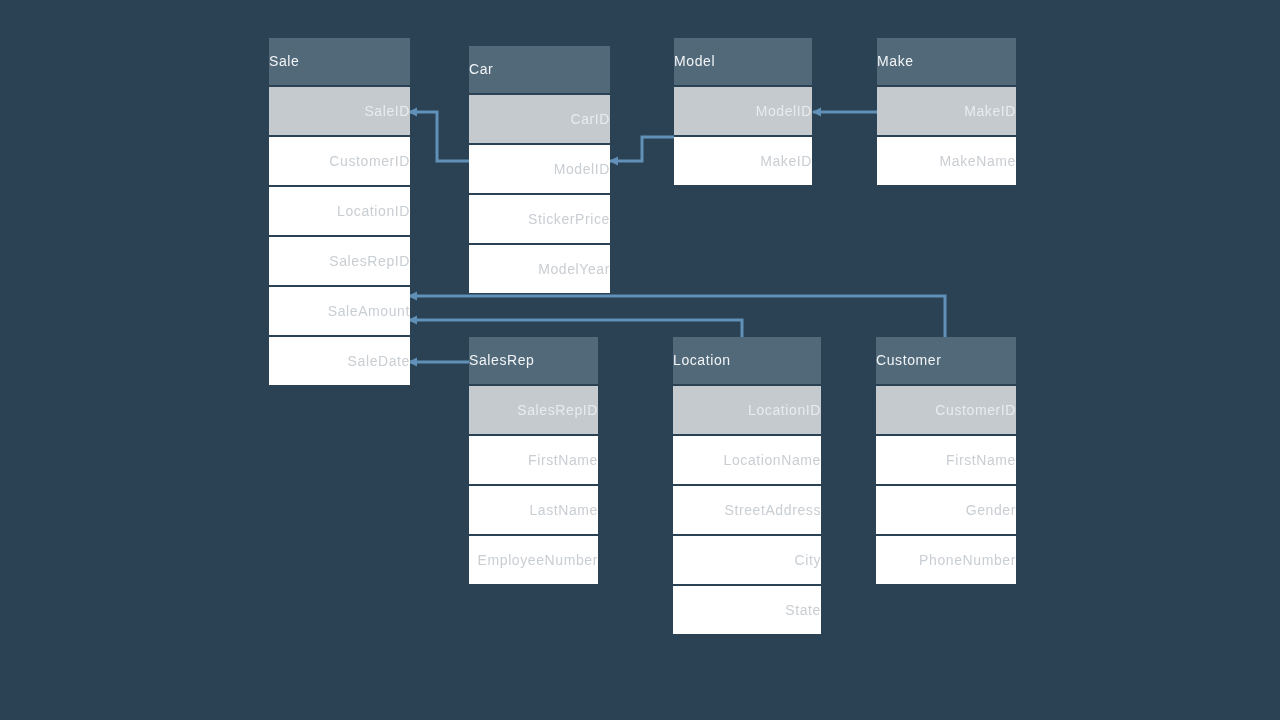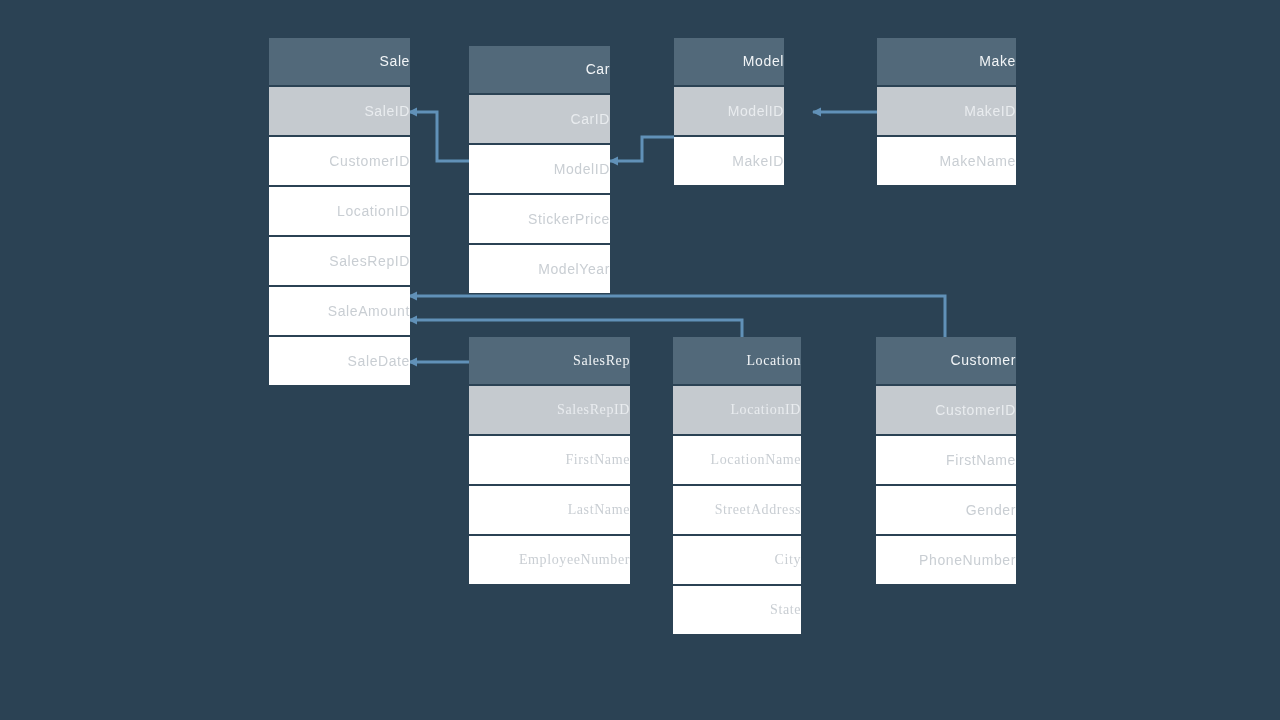--- a/index.html
+++ b/index.html
@@ -23,21 +23,21 @@
     width: 1280px;
     height: 720px;
   }
   .entity {
     position: absolute;
     display: block;
   }
   .entity .hdr {
     height: 47px;
     line-height: 47px;
-    text-align: right;
+    text-align: left;
     background: var(--header-bg, #52697A);
     color: var(--header-text, #F2F5F7);
     font-size: 14px;
     letter-spacing: 0.6px;
   }
   .entity .row {
     height: 48px;
     line-height: 48px;
     margin-top: 2px;
     text-align: right;
@@ -89,38 +89,38 @@
         <div class="row">SaleAmount</div>
         <div class="row">SaleDate</div>
       </div>
       <div class="entity" style="left: 469px; top: 46px; width: 141px;">
         <div class="hdr">Car</div>
         <div class="row key">CarID</div>
         <div class="row">ModelID</div>
         <div class="row">StickerPrice</div>
         <div class="row">ModelYear</div>
       </div>
-      <div class="entity" style="left: 674px; top: 38px; width: 110px;">
+      <div class="entity" style="left: 674px; top: 38px; width: 138px;">
         <div class="hdr">Model</div>
         <div class="row key">ModelID</div>
         <div class="row">MakeID</div>
       </div>
       <div class="entity" style="left: 877px; top: 38px; width: 139px;">
         <div class="hdr">Make</div>
         <div class="row key">MakeID</div>
         <div class="row">MakeName</div>
       </div>
-      <div class="entity" style="left: 469px; top: 337px; width: 161px; font-family: Liberation Serif, serif;">
+      <div class="entity" style="left: 469px; top: 337px; width: 129px;">
         <div class="hdr">SalesRep</div>
         <div class="row key">SalesRepID</div>
         <div class="row">FirstName</div>
         <div class="row">LastName</div>
         <div class="row">EmployeeNumber</div>
       </div>
-      <div class="entity" style="left: 673px; top: 337px; width: 128px; font-family: Liberation Serif, serif;">
+      <div class="entity" style="left: 673px; top: 337px; width: 148px;">
         <div class="hdr">Location</div>
         <div class="row key">LocationID</div>
         <div class="row">LocationName</div>
         <div class="row">StreetAddress</div>
         <div class="row">City</div>
         <div class="row">State</div>
       </div>
       <div class="entity" style="left: 876px; top: 337px; width: 140px; border-radius: 23px;">
         <div class="hdr">Customer</div>
         <div class="row key">CustomerID</div>

